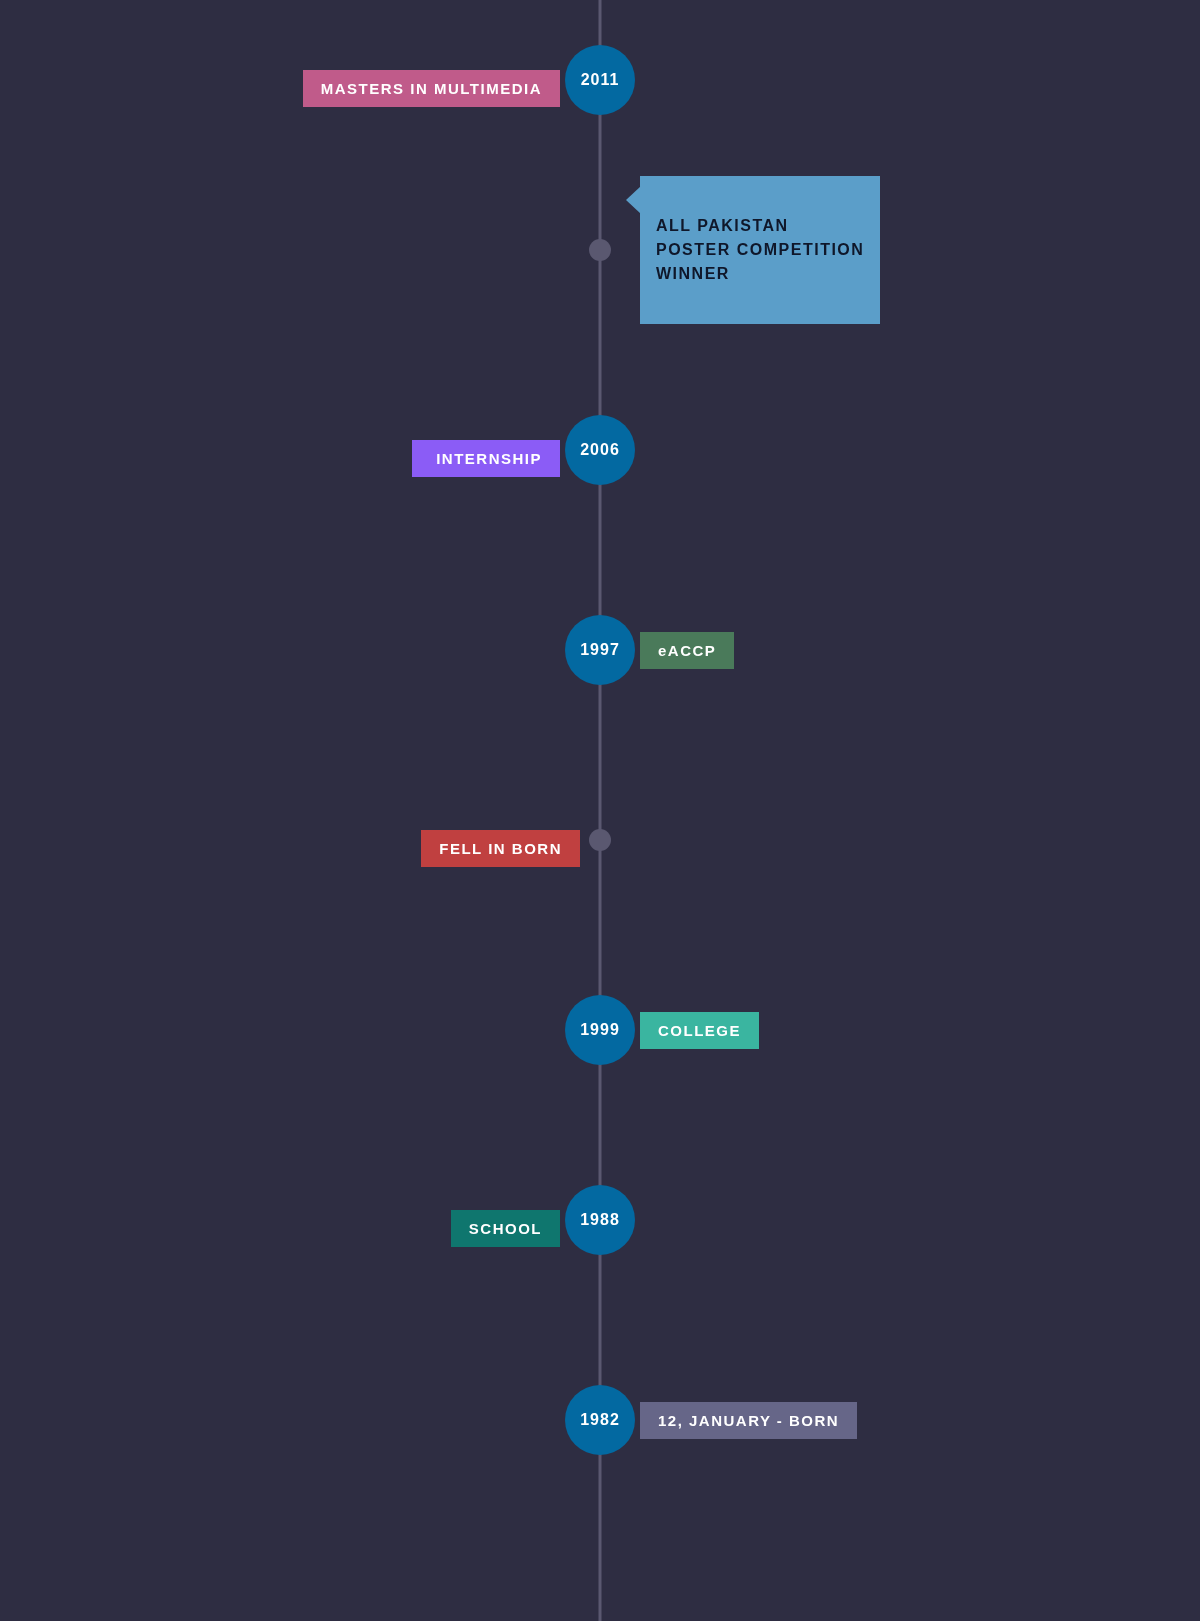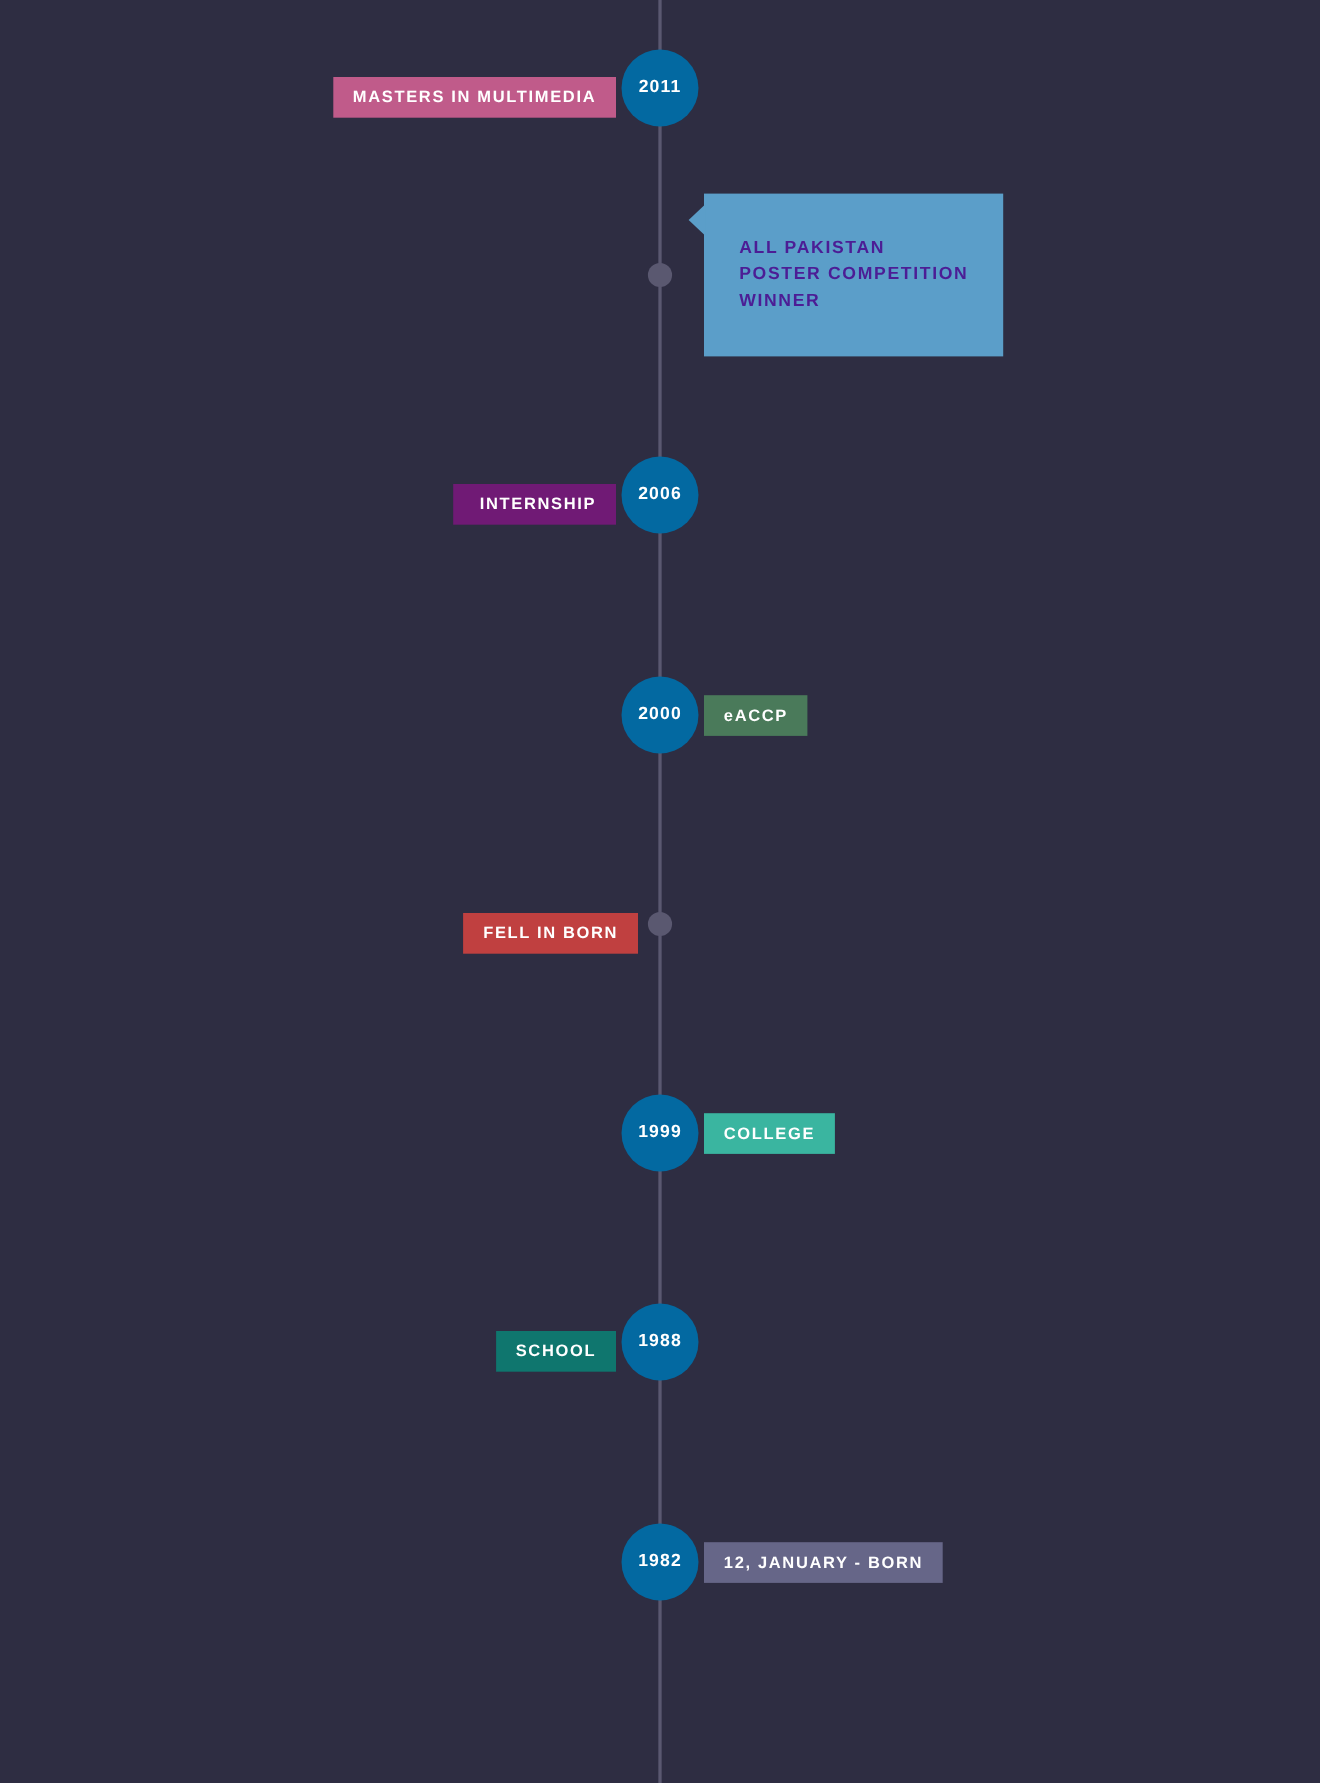--- a/index.html
+++ b/index.html
@@ -123,43 +123,43 @@
       border-right: 13px solid inherit;
     }
 
     
     .pink { background-color: #c05b8a; }
     .pink.arrow-right::after { border-left-color: #c05b8a; }
 
     .blue { background-color: #5b9ec9; }
     .blue.arrow-left::before { border-right-color: #5b9ec9; }
 
-    .purple { background-color: #701a75; padding-left: 24px; }
+    .purple { background-color: #8b5cf6; padding-left: 24px; }
     .purple.arrow-right::after { border-left-color: #7b6cad; }
 
     .green-dark { background-color: #4a7a5a; }
     .green-dark.arrow-left::before { border-right-color: #4a7a5a; }
 
     .red { background-color: #c04040; }
     .red.arrow-right::after { border-left-color: #c04040; }
 
     .teal { background-color: #3ab5a0; text-align: right; }
     .teal.arrow-left::before { border-right-color: #3ab5a0; }
 
     .purple2 { background-color: #0f766e; }
     .purple2.arrow-right::after { border-left-color: #7b6cad; }
 
     .gray-label { background-color: #666688; }
     .gray-label.arrow-left::before { border-right-color: #666688; }
 
     
     .multiline-box {
       position: absolute;
-      padding: 14px 32px;
-      color: #4c1d95;
+      padding: 14px 16px;
+      color: #0f172a;
       font-weight: bold;
       font-size: 16px;
       letter-spacing: 1.5px;
       line-height: 1.5;
       white-space: pre-line;
     }
 
     .multiline-box.arrow-left::before {
       content: '';
       position: absolute;
@@ -198,21 +198,21 @@
     <div class="timeline-node">
       <span class="node-year">2006</span>
     </div>
     <div class="label-box purple arrow-right label-left" style="position:absolute; right: calc(50% + 40px);">
       <span>INTERNSHIP</span>
     </div>
   </div>
 
   <div class="timeline-item" style="top: 650px;">
     <div class="timeline-node">
-      <span class="node-year">2000</span>
+      <span class="node-year">1997</span>
     </div>
     <div class="label-box green-dark arrow-left label-right" style="position:absolute; left: calc(50% + 40px);">
       <span>eACCP</span>
     </div>
   </div>
 
   <div class="timeline-item" style="top: 840px;">
     <div class="timeline-node-small"></div>
     <div class="label-box red arrow-right label-left" style="position:absolute; right: calc(50% + 20px);">
       <span>FELL IN BORN</span>

